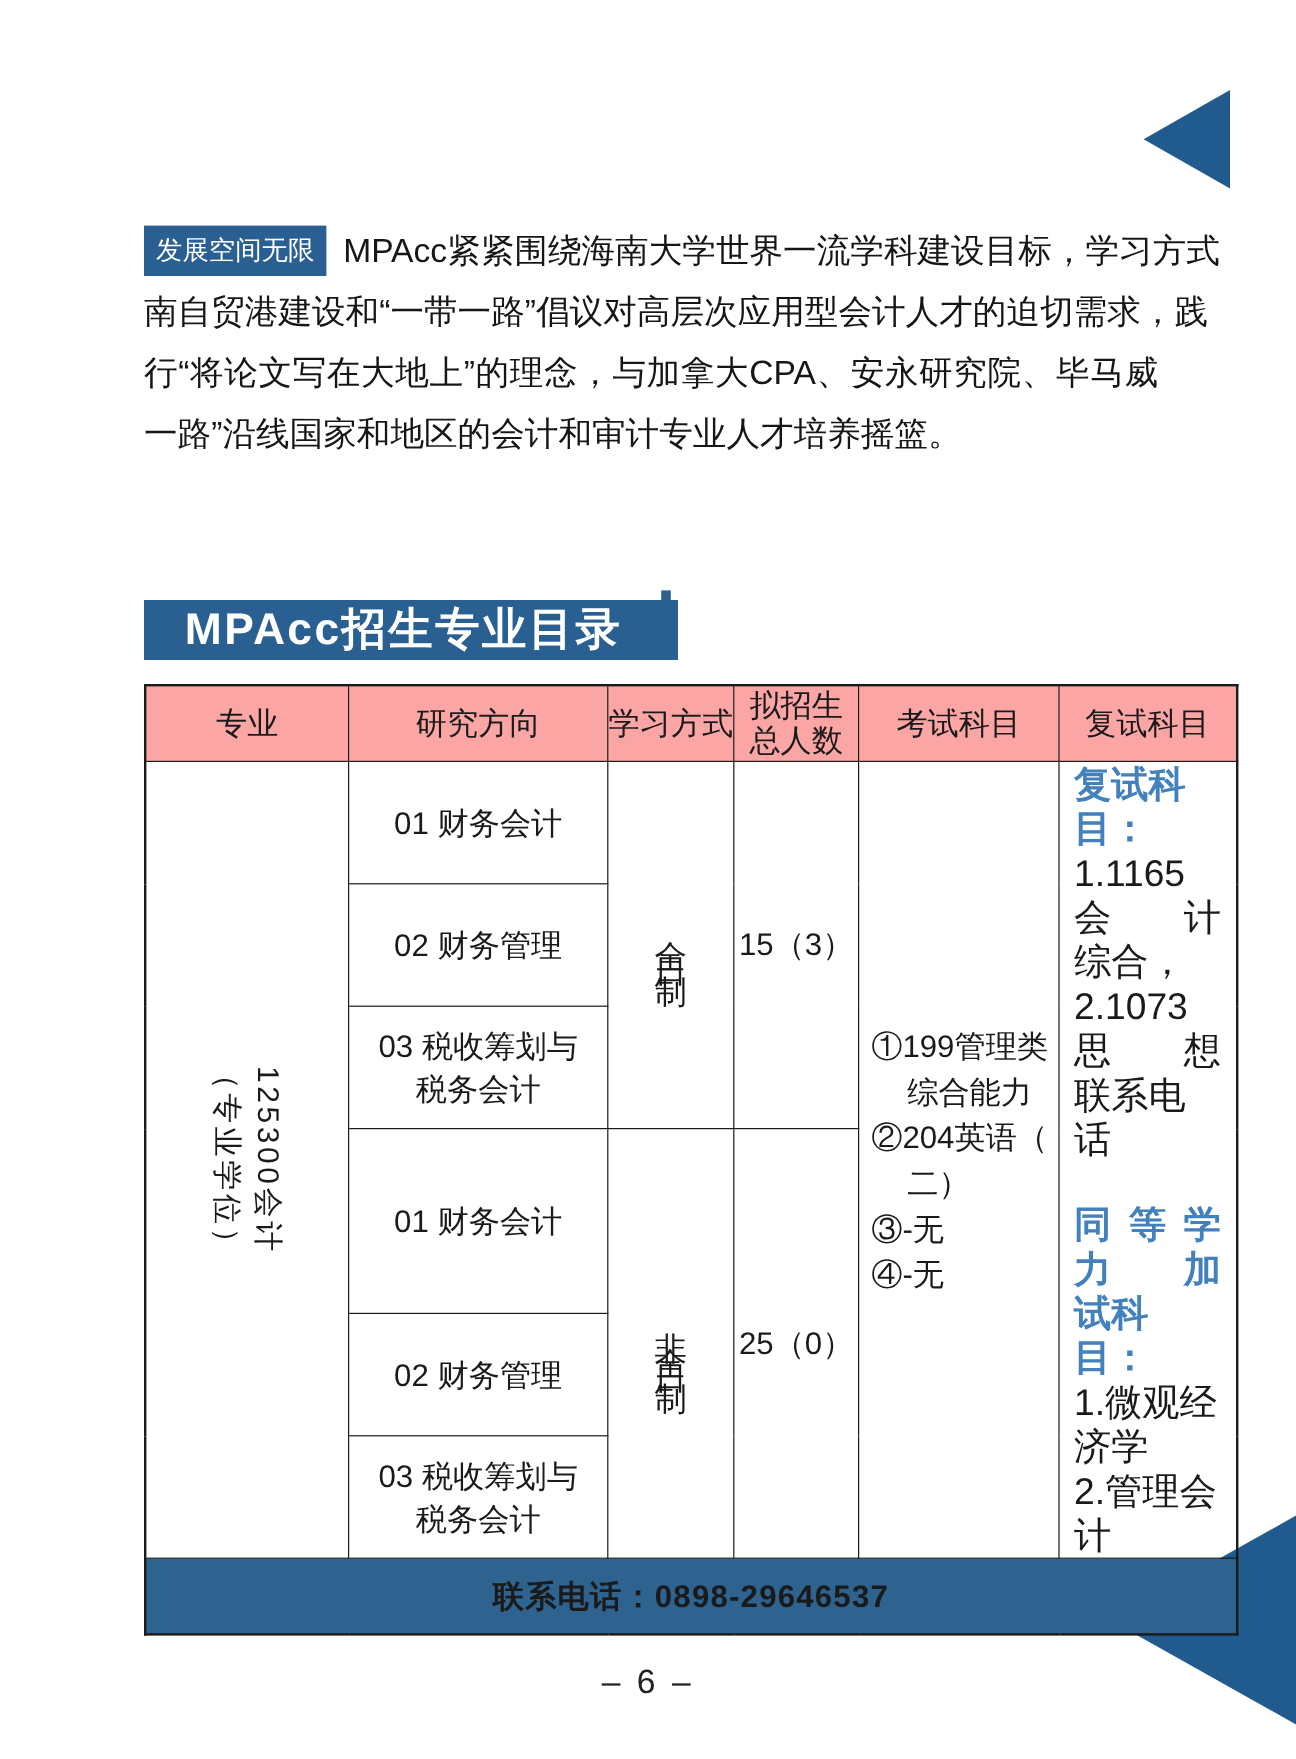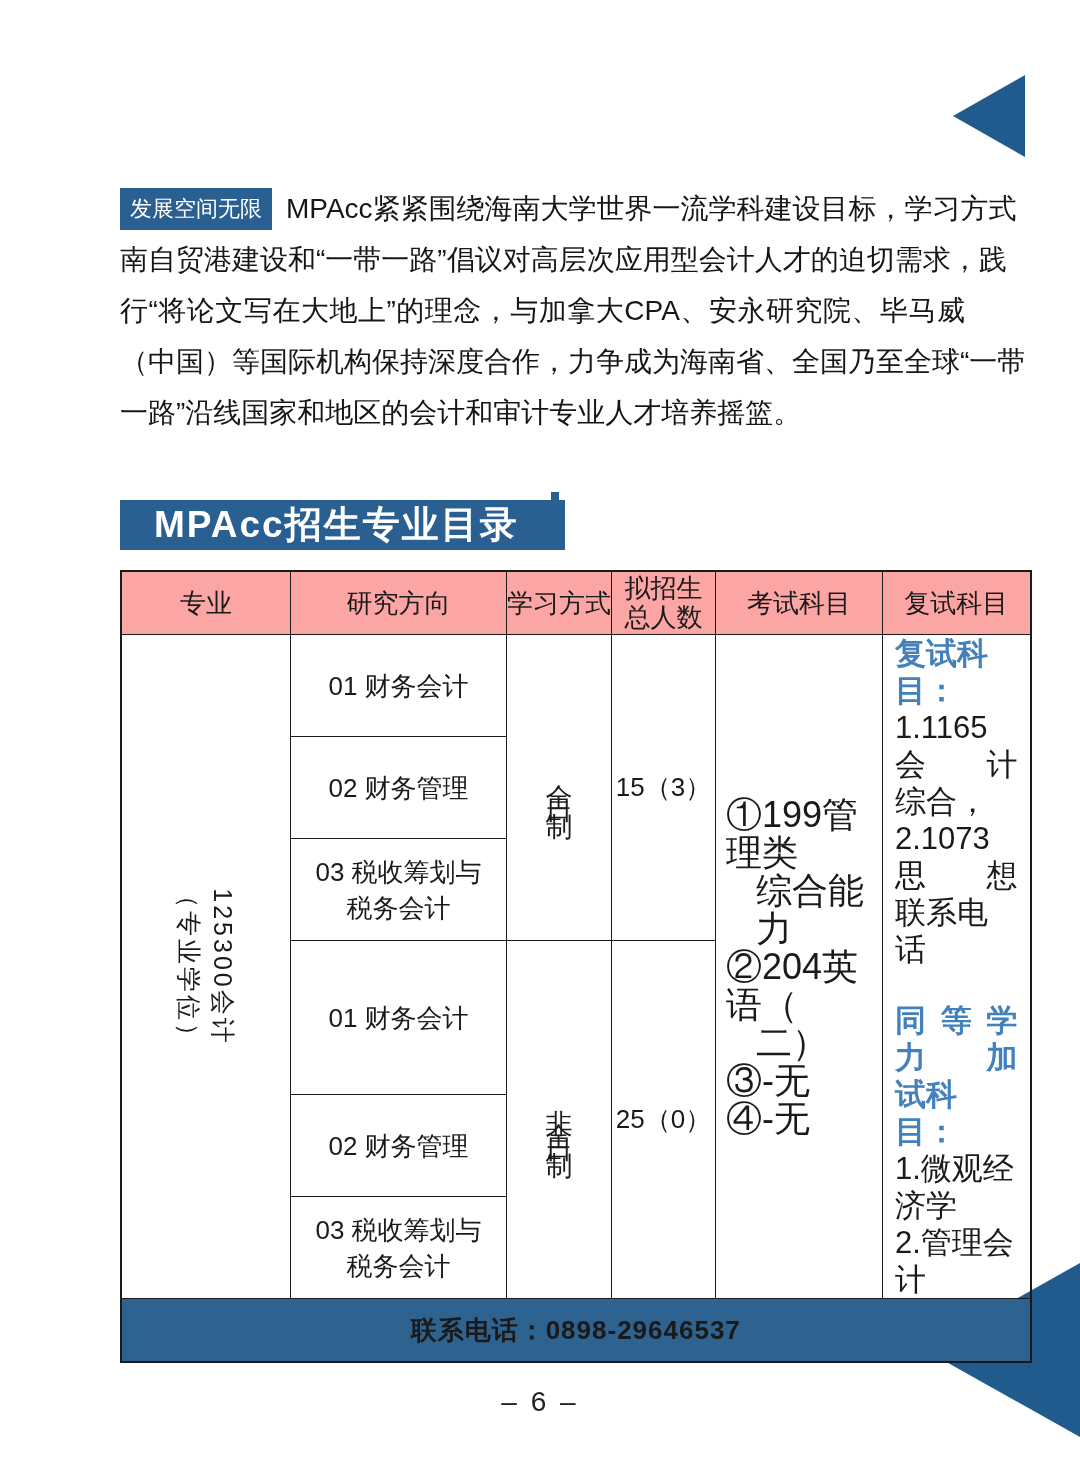--- a/index.html
+++ b/index.html
@@ -73,21 +73,21 @@
     display:inline-block;transform:rotate(90deg);white-space:nowrap;
     font-size:25px;line-height:34px;letter-spacing:3px;
   }
   td.mode-cell{text-align:center;}
   .vert-text{
     display:inline-block;writing-mode:vertical-rl;text-orientation:upright;
     font-size:27px;letter-spacing:14px;
   }
   td.quota-cell{text-align:center;font-size:27px;}
   td.exam-cell{vertical-align:middle;}
-  .exam-lines{padding-left:10px;line-height:38px;font-size:36px;}
+  .exam-lines{padding-left:10px;line-height:38px;font-size:26px;}
   .exam-lines .indent{padding-left:30px;}
   td.retest-cell{vertical-align:middle;}
   .retest-lines{padding:0 12px;line-height:37px;font-size:31px;}
   .retest-lines .blue{color:#4381bd;font-weight:bold;}
   .retest-lines .stretch{text-align:justify;text-align-last:justify;}
   .retest-lines .gap{height:34px;}
   td.tbl-footer{
     background:#2e628f;color:#ffffff;font-weight:bold;
     height:62px;text-align:center;font-size:27px;letter-spacing:1px;
   }
@@ -102,21 +102,20 @@
 
 <div class="page">
 
   <div class="tri-top"></div>
   <div class="tri-bottom"></div>
 
   <div class="intro">
     <div class="para-line"><span class="intro-label">发展空间无限</span><span>MPAcc紧紧围绕海南大学世界一流学科建设目标，学习方式</span></div>
     <div class="para-line">南自贸港建设和“一带一路”倡议对高层次应用型会计人才的迫切需求，践</div>
     <div class="para-line">行“将论文写在大地上”的理念，与加拿大CPA、安永研究院、毕马威</div>
-    <div class="para-line">（中国）等国际机构保持深度合作，力争成为海南省、全国乃至全球“一带</div>
     <div class="para-line last">一路”沿线国家和地区的会计和审计专业人才培养摇篮。</div>
   </div>
 
   <div class="section-title">
     <div class="title-bar"></div>
     <div class="title-box">MPAcc招生专业目录</div>
   </div>
 
   <div class="tbl-wrap">
     <table class="catalog">

